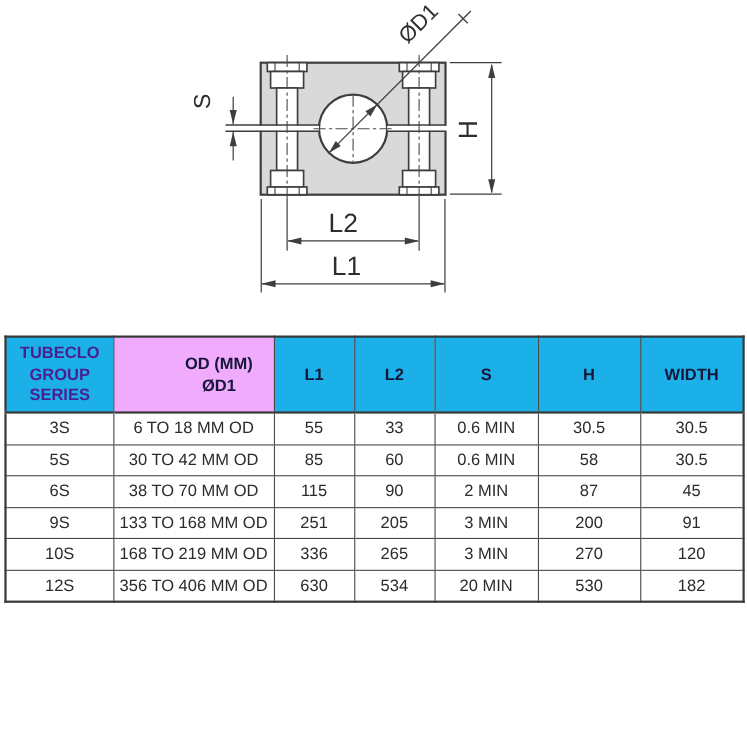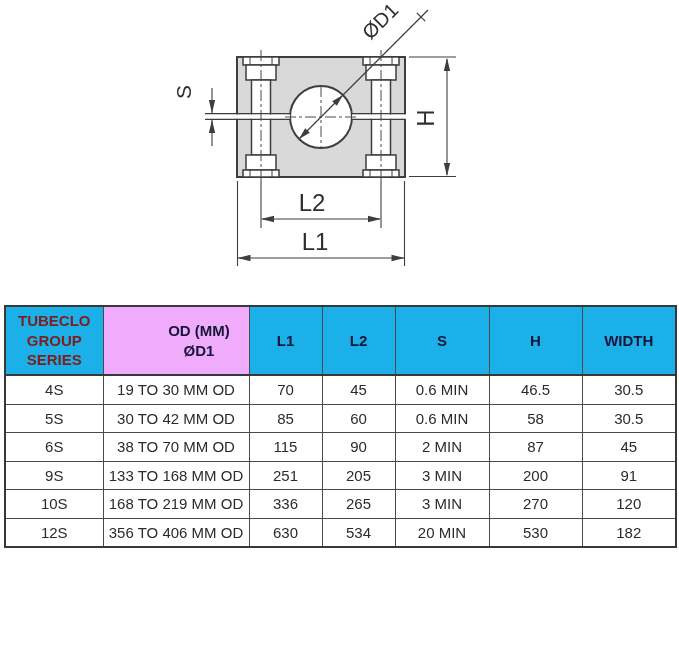--- a/index.html
+++ b/index.html
@@ -149,21 +149,21 @@
       <col class="c0">
         <col class="c1">
         <col class="c2">
         <col class="c3">
       <col class="c4">
         <col class="c5">
         <col class="c6">
     </colgroup>
     <thead>
       <tr id="head-row">
-          <th style="background: rgb(28, 176, 232); color: #7f1d1d;">
+          <th style="background: rgb(28, 176, 232); color: #4c1d95;">
             <div>TUBECLO</div>
             <div>GROUP</div>
             <div>SERIES</div>
           </th>
           <th style="background: #f0abfc; color: rgb(22, 22, 58); padding-left: 48px;">
             <div>OD (MM)</div>
             <div>ØD1</div>
           </th>
           <th style="background: rgb(28, 176, 232); color: rgb(22, 22, 58);">
             <div>L1</div>
@@ -177,26 +177,26 @@
           <th style="background: rgb(28, 176, 232); color: rgb(22, 22, 58);">
             <div>H</div>
           </th>
           <th style="background: rgb(28, 176, 232); color: rgb(22, 22, 58); text-align: center;">
             <div>WIDTH</div>
           </th>
         </tr>
     </thead>
     <tbody id="body-rows">
         <tr>
-          <td>4S</td>
-          <td>19 TO 30 MM OD</td>
-          <td>70</td>
-          <td>45</td>
+          <td>3S</td>
+          <td>6 TO 18 MM OD</td>
+          <td>55</td>
+          <td>33</td>
           <td>0.6 MIN</td>
-          <td>46.5</td>
+          <td>30.5</td>
           <td>30.5</td>
         </tr>
         <tr>
           <td>5S</td>
           <td>30 TO 42 MM OD</td>
           <td>85</td>
           <td>60</td>
           <td>0.6 MIN</td>
           <td>58</td>
           <td>30.5</td>

